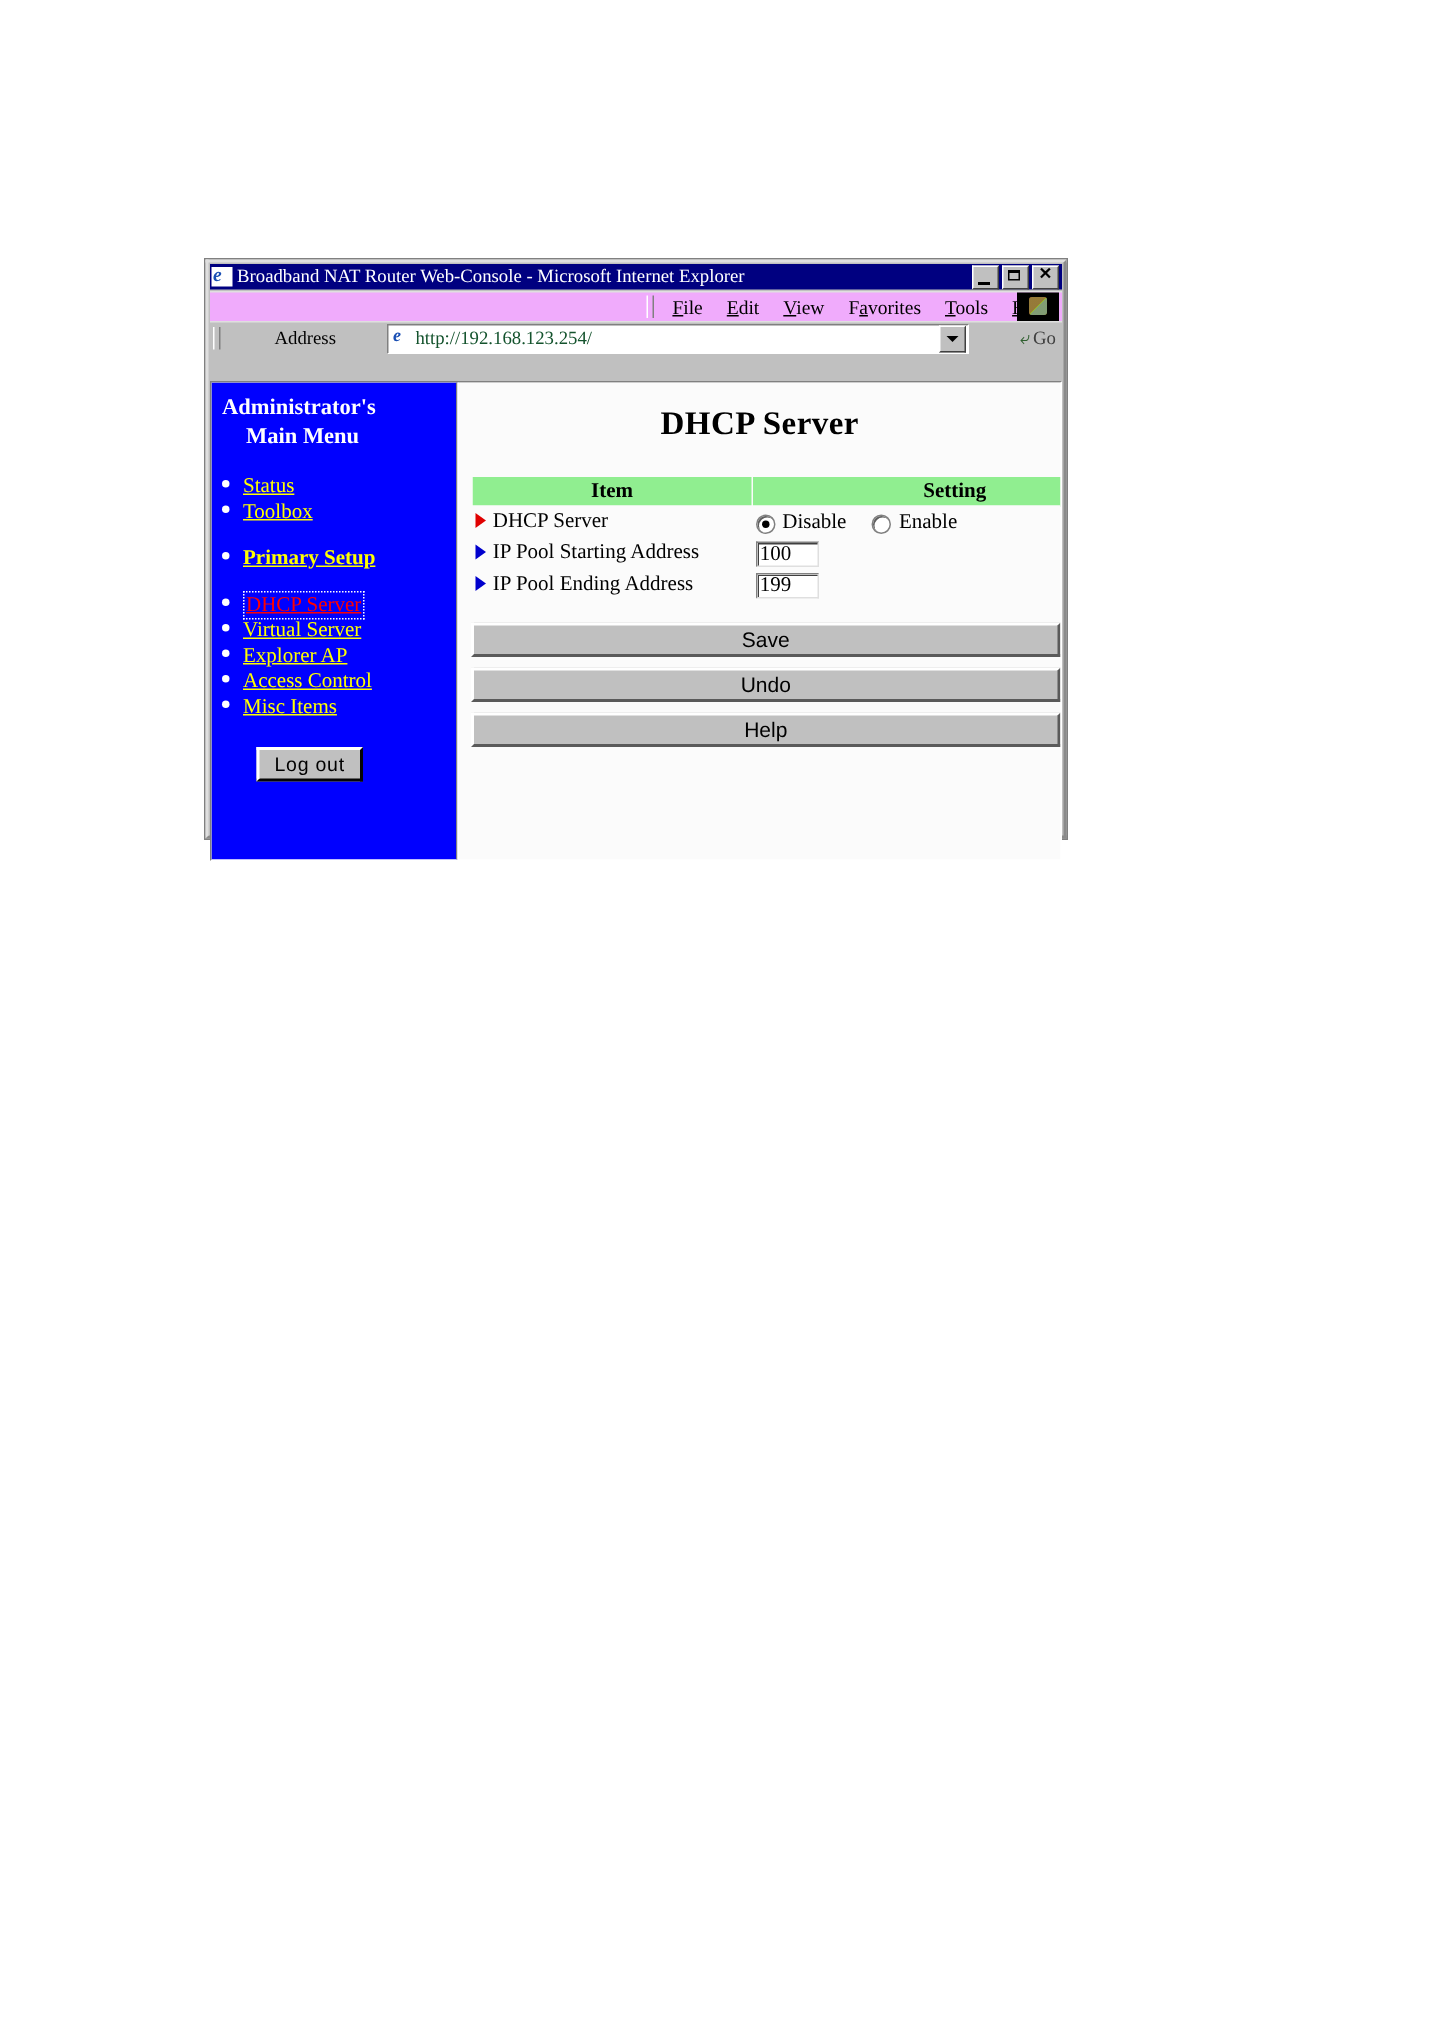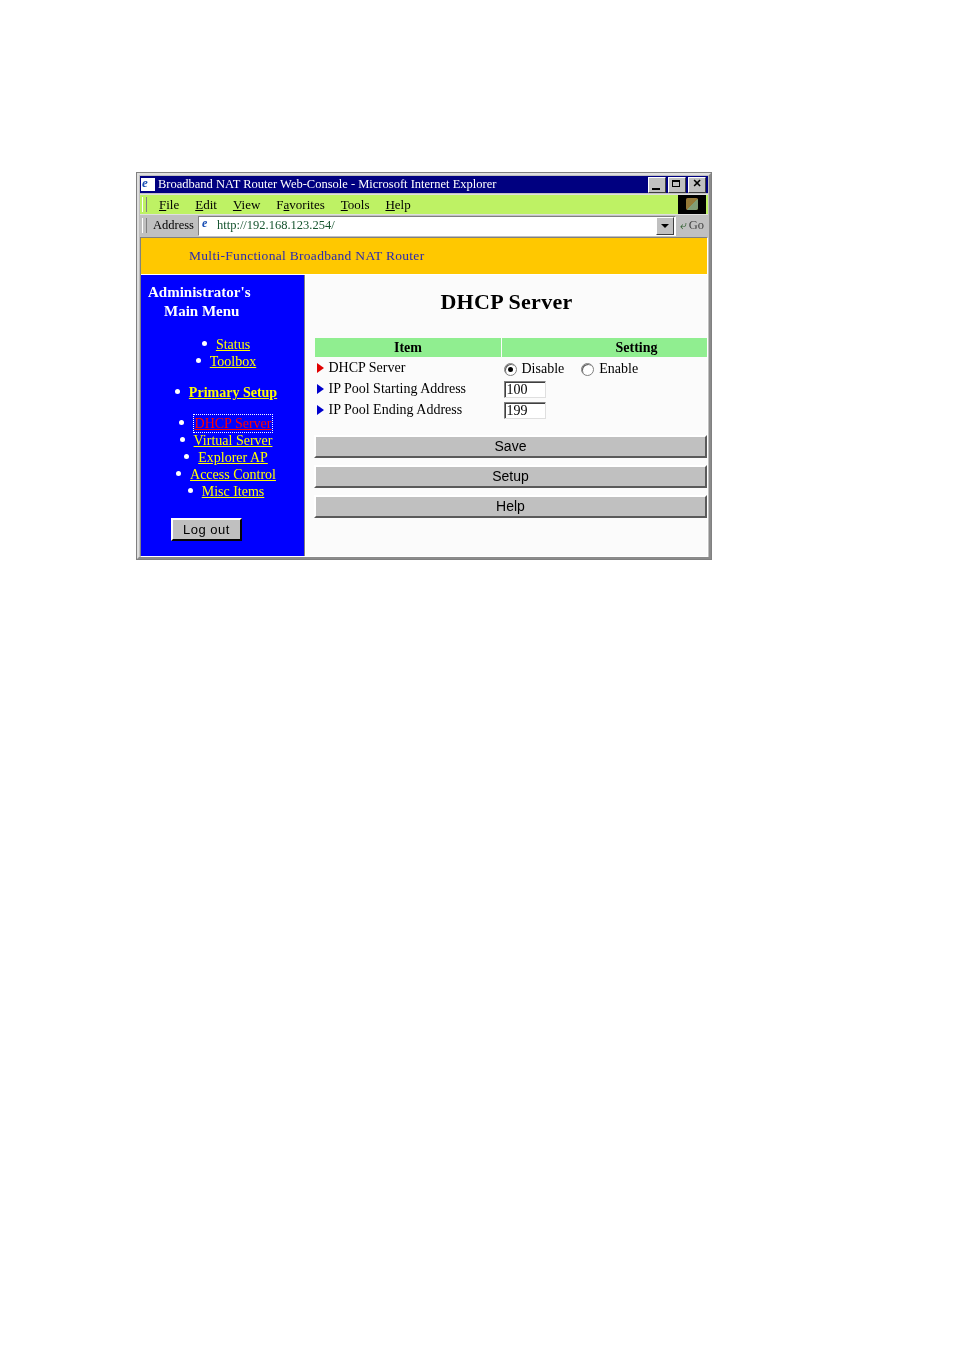--- a/index.html
+++ b/index.html
@@ -90,25 +90,26 @@
   }
   .winbtn.close-x {
     font-size: 11px; font-weight: bold; line-height: 11px;
     font-family: "Liberation Sans", sans-serif;
   }
 
   
   .menubar {
     height: 19px;
     margin: 1px 1px 0 1px;
-    background: #bef264;
+    background: #f0abfc;
     display: flex;
     align-items: center;
     border-top: 1px solid #dfdfdf;
     position: relative;
+    justify-content: flex-end;
   }
   .grip {
     width: 3px; height: 15px;
     border-left: 1px solid #ffffff;
     border-right: 1px solid #808080;
     margin: 0 4px 0 2px;
     flex: none;
   }
   .menu-item {
     font-family: "Liberation Serif", serif;
@@ -141,25 +142,26 @@
     width:12px; height:12px;
     background:
       linear-gradient(315deg,#1a6fd4 0 50%, #3fae3f 50% 100%);
     opacity:.55;
     border-radius:2px;
   }
 
   
   .addrbar {
     height: 21px;
-    margin: 0 1px 1px 1px;
+    margin: 0 1px 18px 1px;
     background: #c0c0c0;
     display: flex;
     align-items: center;
     border-top: 1px solid #dfdfdf;
+    gap: 30px;
   }
   .addr-label {
     font-family: "Liberation Serif", serif;
     font-size: 12.5px;
     color: #000;
     padding: 0 4px 0 2px;
     white-space: nowrap;
   }
   .addr-field {
     flex: 1;
@@ -281,21 +283,20 @@
     padding-left: 7px;
   }
   .sb-title .l2 { padding-left: 16px; display:block; }
   .sb-list { margin-top: 15px; }
   .sb-group { margin-bottom: 14px; }
   .sb-item {
     display: flex;
     align-items: baseline;
     line-height: 17px;
     padding-left: 7px;
-    justify-content: center;
   }
   .sb-bullet {
     width: 5px; height: 5px;
     background: #ffffff;
     border-radius: 50%;
     flex: none;
     margin-right: 9px;
     position: relative;
     top: -3px;
   }
@@ -477,23 +478,20 @@
       <span class="addr-drop"></span>
     </span>
     <span class="go-btn">
       <span class="go-arrow">⤷</span>
       <span>Go</span>
     </span>
   </div>
 
   <div class="viewport">
 
-    <div class="banner">
-      <span class="banner-text">Multi-Functional Broadband NAT Router</span>
-    </div>
 
     <div class="frames">
 
       <div class="sidebar">
         <div class="sb-title">
           <span>Administrator's</span>
           <span class="l2">Main Menu</span>
         </div>
 
         <div class="sb-list">
@@ -589,20 +587,20 @@
                 <input class="txtin in-sm" type="text" value="199" style="">
               </td>
             </tr>
 
 
           </tbody>
         </table>
 
         <div class="btn-row">
           <button class="btn-form">Save</button>
-          <button class="btn-form">Setup</button>
+          <button class="btn-form">Undo</button>
           <button class="btn-form">Help</button>
         </div>
 
       </div>
     </div>
   </div>
 </div>
 
 </body></html>

